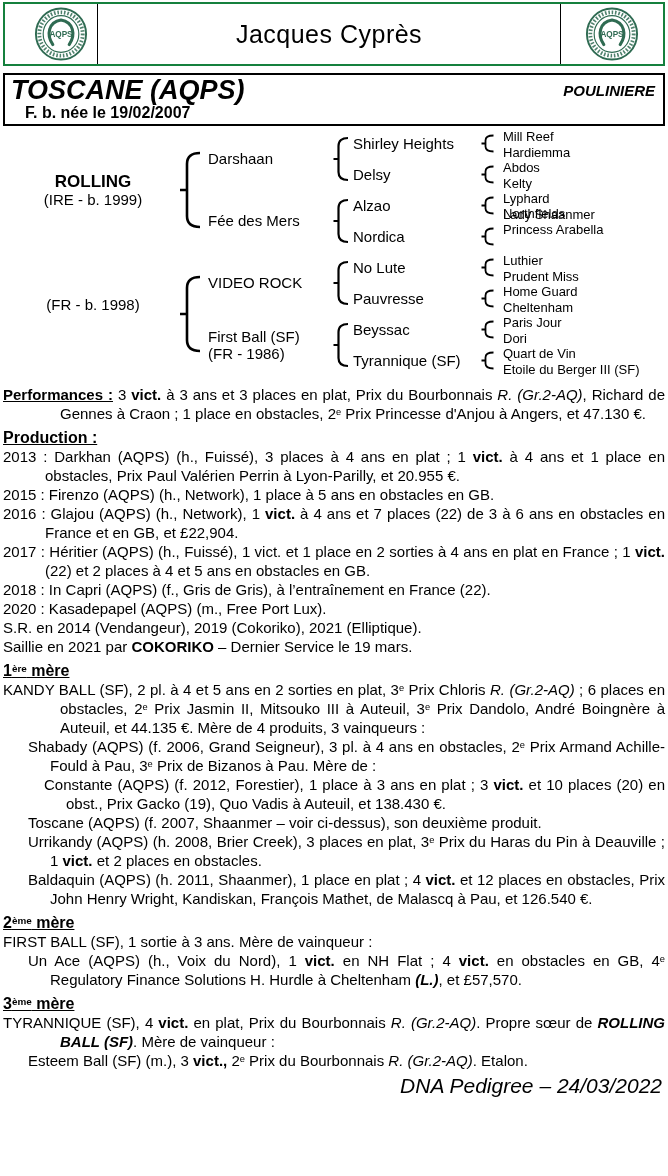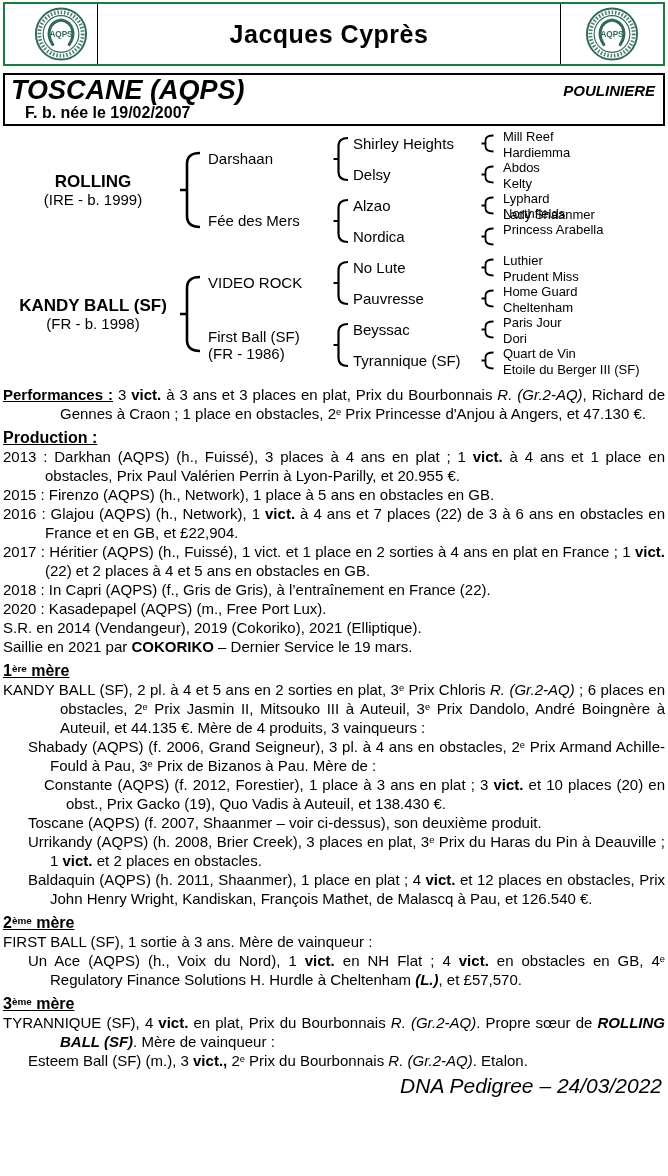--- a/index.html
+++ b/index.html
@@ -5,21 +5,21 @@
   html,body{margin:0;padding:0;background:#fff;}
   body{width:668px;height:1176px;overflow:hidden;color:#000;
        font-family:"Liberation Sans",sans-serif;font-size:15px;}
   .page{padding:2px 3px 0 3px;}
 
   
   .hdr{border:2px solid #15803d;height:60px;display:flex;align-items:stretch;padding-left:20px;}
   .hdr-cell-logo{width:72px;display:flex;align-items:center;justify-content:center;border-right:1px solid #000;}
   .hdr-cell-logo.right{width:102px;border-right:none;border-left:1px solid #000;}
   .hdr-cell-title{flex:1;display:flex;align-items:center;justify-content:center;}
-  .hdr-title{font-size:25px;font-weight:bold;letter-spacing:0.5px;text-align:right;}
+  .hdr-title{font-size:25px;font-weight:normal;letter-spacing:0.5px;text-align:right;}
 
   
   .tbox{border:2px solid #000;margin-top:7px;padding:1px 6px 2px 6px;position:relative;}
   .tname{font-size:27px;font-weight:bold;line-height:28px;font-style:italic;}
   .tstatus{position:absolute;top:7px;right:8px;font-weight:bold;font-style:italic;font-size:15px;}
   .tbirth{font-size:16px;font-weight:bold;line-height:18px;margin-left:14px;}
 
   
   .tree{position:relative;height:253px;}
   .tree .abs{position:absolute;}
@@ -80,21 +80,20 @@
     <div class="tbirth">F. b. née le 19/02/2007</div>
   </div>
 
   <div class="tree">
 
     <div class="abs g1" style="top:46px">
       <div class="g1n">ROLLING</div>
       <div class="g1i">(IRE - b. 1999)</div>
     </div>
     <div class="abs g1" style="top:170px">
-      <div class="g1n">KANDY BALL (SF)</div>
       <div class="g1i">(FR - b. 1998)</div>
     </div>
 
     <svg class="br" style="left:176px;top:25px" width="22" height="78" viewBox="0 0 22 78">
         <path d="M21 2 Q8 2 8 13 L8 65 Q8 76 21 76 M8 39 L1 39" fill="none" stroke="#000" stroke-width="2.6"></path>
       </svg>
     <svg class="br" style="left:176px;top:149px" width="22" height="78" viewBox="0 0 22 78">
         <path d="M21 2 Q8 2 8 13 L8 65 Q8 76 21 76 M8 39 L1 39" fill="none" stroke="#000" stroke-width="2.6"></path>
       </svg>
 

